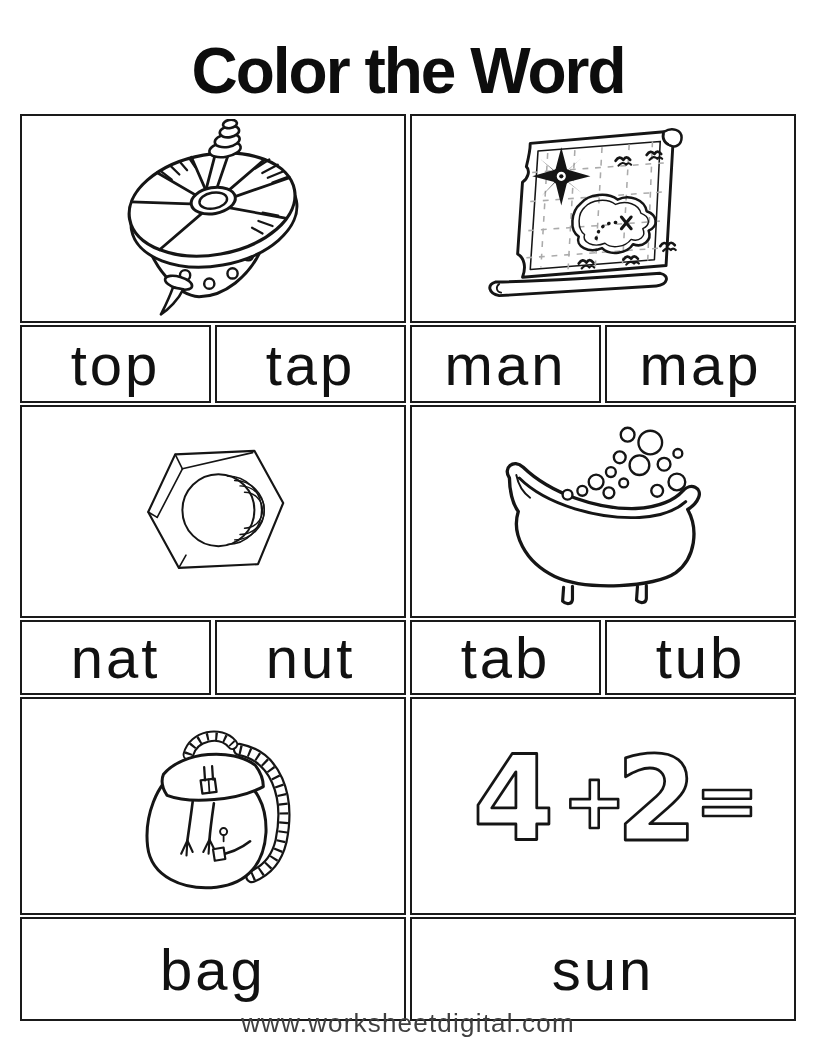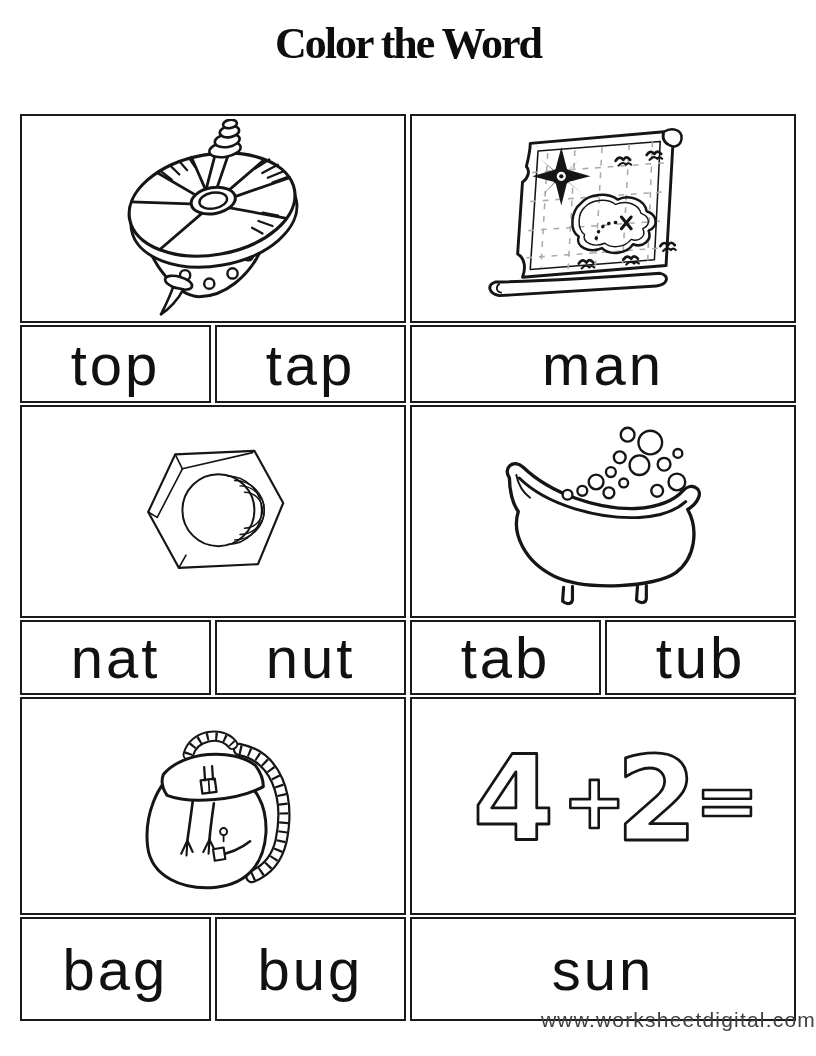--- a/index.html
+++ b/index.html
@@ -1,34 +1,34 @@
 <!DOCTYPE html>
 <html><head>
 <meta charset="utf-8">
 <style>
   html,body{margin:0;padding:0;background:#ffffff;}
   body{width:816px;height:1056px;position:relative;overflow:hidden;
        font-family:"Liberation Sans",sans-serif;color:#151515;}
-  .title{position:absolute;top:20px;left:0;right:0;text-align:center;
-         font-family:Liberation Serif, serif;font-weight:bold;
-         font-size:44px;letter-spacing:-2px;line-height:1.1;color:#0d0d0d;}
+  .title{position:absolute;top:36px;left:0;right:0;text-align:center;
+         font-family:Liberation Sans, sans-serif;font-weight:bold;
+         font-size:64px;letter-spacing:-2px;line-height:1.1;color:#0d0d0d;}
   .sheet{position:absolute;left:20px;top:114px;width:776px;
          display:flex;gap:4px;}
   .col{display:flex;flex-direction:column;gap:2px;width:386px;}
   .img-cell{border:2.5px solid #1a1a1a;background:#fff;box-sizing:border-box;
             display:flex;align-items:center;justify-content:center;overflow:hidden;}
   .ih1{height:209px;} .ih2{height:213px;} .ih3{height:218px;}
   .word-row{display:flex;gap:4px;box-sizing:border-box;}
   .wh1{height:78px;} .wh2{height:75px;} .wh3{height:104px;}
   .word-box{flex:1;border:2.5px solid #1a1a1a;background:#fff;box-sizing:border-box;
             display:flex;align-items:center;justify-content:center;
             font-size:58px;letter-spacing:3px;color:#111;cursor:pointer;
             font-family:"Liberation Sans",sans-serif;}
-  .footer{position:absolute;top:1008px;left:0;right:0;text-align:right;
-          font-size:21px;letter-spacing:1.2px;color:#3f3f3f;}
+  .footer{position:absolute;top:1008px;left:0;right:0;text-align:center;
+          font-size:26px;letter-spacing:1.2px;color:#3f3f3f;}
   svg{display:block;}
   .ln{fill:none;stroke:#151515;stroke-linecap:round;stroke-linejoin:round;}
   .wf{fill:#ffffff;stroke:#151515;stroke-linecap:round;stroke-linejoin:round;}
   .bk{fill:#151515;stroke:none;}
   .dash{fill:none;stroke:#ababab;stroke-width:1.6;stroke-dasharray:6 7;}
   .eqtxt{font-family:"DejaVu Sans",sans-serif;font-weight:bold;
          fill:#ffffff;stroke:#151515;stroke-linejoin:round;}
 </style>
 </head>
 <body>
@@ -152,21 +152,20 @@
         <path class="ln" stroke-width="2.4" d="M 116,148 L 109,162 M 116,148 L 115,164 M 116,148 L 122,160"></path>
 
         <circle class="wf" stroke-width="2.2" cx="132" cy="139" r="4"></circle>
         <path class="ln" stroke-width="2" d="M 132,143 L 132,150"></path>
         <path class="ln" stroke-width="3" d="M 124,166 C 138,164 152,158 162,150"></path>
         <path class="wf" stroke-width="2.4" d="M 120,159 L 132,157 L 134,170 L 122,172 Z"></path>
       </svg>
     </div>
     <div class="word-row wh3">
       <div class="word-box">bag</div>
-      <div class="word-box">bug</div>
     </div>
 
   </div>
 
   <div class="col">
 
     <div class="img-cell ih1">
       <svg width="262" height="194" viewBox="0 0 270 200">
         <defs>
           <g id="wv">
@@ -211,20 +210,21 @@
 
         <use href="#wv" x="148" y="40"></use>
         <use href="#wv" x="180" y="34"></use>
         <use href="#wv" x="110" y="146"></use>
         <use href="#wv" x="156" y="142"></use>
         <use href="#wv" x="194" y="128"></use>
       </svg>
     </div>
     <div class="word-row wh1">
       <div class="word-box">man</div>
+      <div class="word-box">map</div>
     </div>
 
     <div class="img-cell ih2">
       <svg width="266" height="197" viewBox="0 0 270 200">
 
         <path class="wf" stroke-width="3.4" d="M 40,66 C 33,56 44,46 54,55 C 82,82 130,98 168,97 C 192,96 208,88 216,79 C 224,70 236,76 232,86 C 230,91 226,95 221,98 C 232,118 229,147 209,162 C 188,177 118,181 86,166 C 55,151 42,122 49,100 C 43,92 40,78 40,66 Z"></path>
         <path class="ln" stroke-width="3" d="M 50,66 C 78,94 132,108 172,106 C 194,105 210,98 219,90"></path>
         <path class="ln" stroke-width="2" d="M 47,63 C 49,73 54,81 61,86"></path>
 
         <path class="ln" stroke-width="3.2" d="M 95,177 L 94,191 C 98,195 104,194 104,189 L 104,176"></path>

